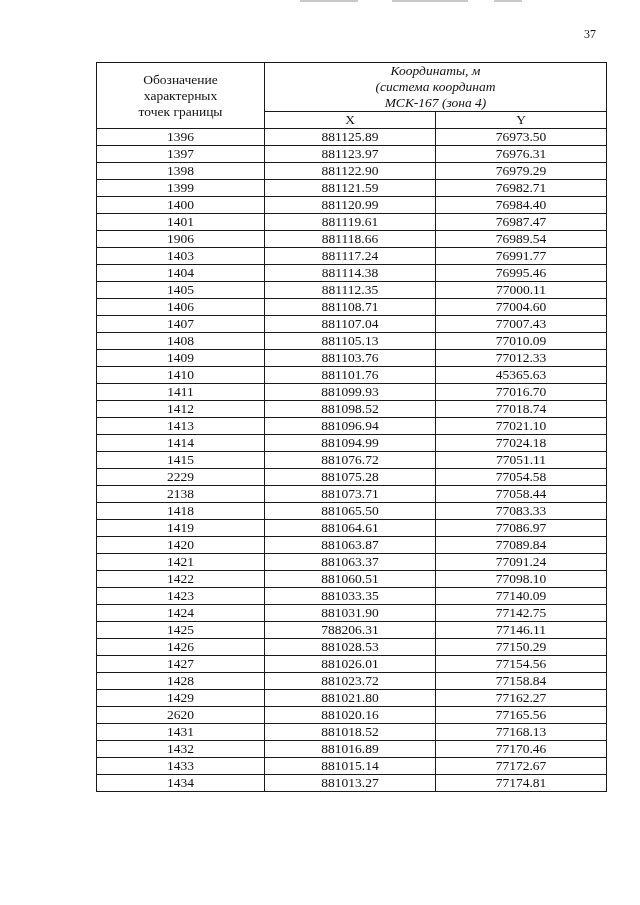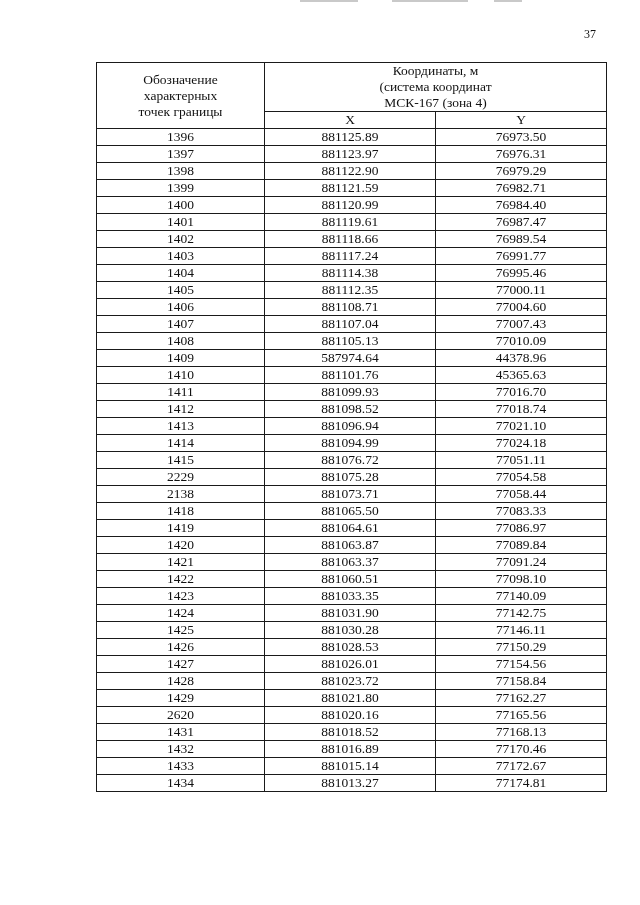--- a/index.html
+++ b/index.html
@@ -51,20 +51,21 @@
     height: auto;
   }
   th.points-header {
     line-height: 17px;
     vertical-align: middle;
   }
   th.coords-header {
     line-height: 17px;
     padding-top: 2px;
     padding-bottom: 2px;
+    font-style: italic;
   }
   .hdr-line {
     display: block;
   }
   th.xy-header {
     line-height: 17px;
   }
 </style>
 </head>
 <body>
@@ -124,21 +125,21 @@
         <td>1400</td>
         <td>881120.99</td>
         <td>76984.40</td>
       </tr>
       <tr>
         <td>1401</td>
         <td>881119.61</td>
         <td>76987.47</td>
       </tr>
       <tr>
-        <td>1402</td>
+        <td>1906</td>
         <td>881118.66</td>
         <td>76989.54</td>
       </tr>
       <tr>
         <td>1403</td>
         <td>881117.24</td>
         <td>76991.77</td>
       </tr>
       <tr>
         <td>1404</td>
@@ -160,22 +161,22 @@
         <td>881107.04</td>
         <td>77007.43</td>
       </tr>
       <tr>
         <td>1408</td>
         <td>881105.13</td>
         <td>77010.09</td>
       </tr>
       <tr>
         <td>1409</td>
-        <td>587974.64</td>
-        <td>44378.96</td>
+        <td>881103.76</td>
+        <td>77012.33</td>
       </tr>
       <tr>
         <td>1410</td>
         <td>881101.76</td>
         <td>45365.63</td>
       </tr>
       <tr>
         <td>1411</td>
         <td>881099.93</td>
         <td>77016.70</td>
@@ -240,21 +241,21 @@
         <td>881033.35</td>
         <td>77140.09</td>
       </tr>
       <tr>
         <td>1424</td>
         <td>881031.90</td>
         <td>77142.75</td>
       </tr>
       <tr>
         <td>1425</td>
-        <td>881030.28</td>
+        <td>788206.31</td>
         <td>77146.11</td>
       </tr>
       <tr>
         <td>1426</td>
         <td>881028.53</td>
         <td>77150.29</td>
       </tr>
       <tr>
         <td>1427</td>
         <td>881026.01</td>

